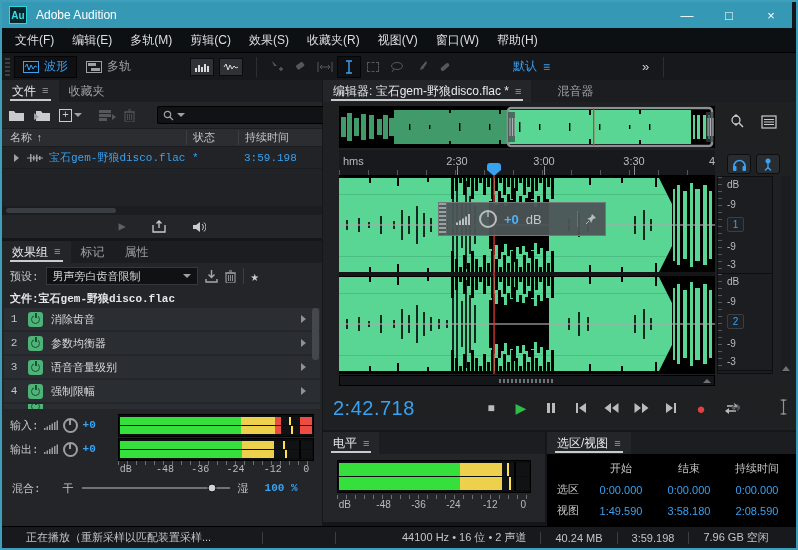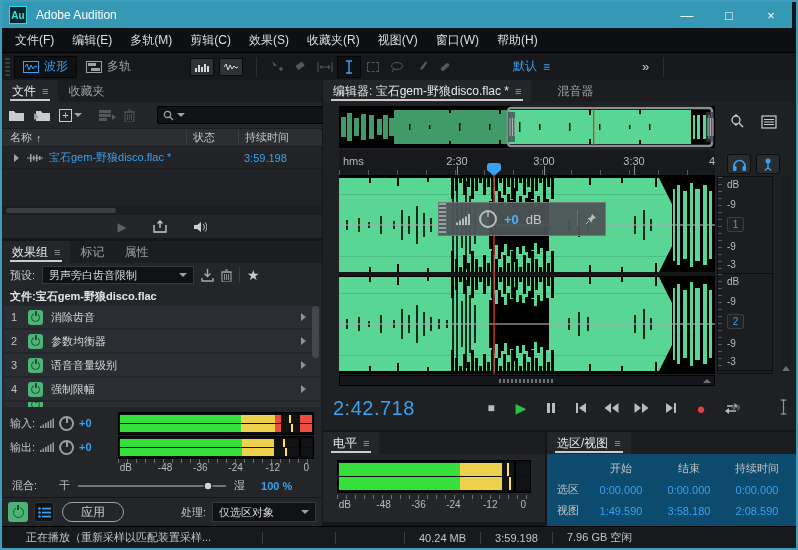--- a/index.html
+++ b/index.html
@@ -27,21 +27,21 @@
   .tool-ico { width:24px; height:22px; display:flex; align-items:center; justify-content:center; }
   .tool-ico.active { background:#0e1013; border:1px solid #040507; }
   .workspace { display:flex; align-items:center; gap:6px; color:#3ba1f2; font-size:12px; margin-left:56px; }
   .overflow { color:#cfd1d3; font-size:13px; margin-left:92px; }
 
   
   .main { position:absolute; left:0; top:78px; right:0; bottom:22px; }
   .left-col { position:absolute; left:0; top:0; width:320px; bottom:0; }
   .right-col { position:absolute; left:321px; right:0; top:0; bottom:0; }
 
-  .panel { background:#232528; }
+  .panel { background:#232528;font-family:Liberation Mono, monospace; }
   .tabrow { height:22px; background:#1b1d20; display:flex; align-items:flex-end; }
   .tab { padding:0 10px; height:22px; display:flex; align-items:center; gap:6px; color:#9ea0a2; font-size:12px; }
   .tab.active { background:#232528; color:#e8e9ea; position:relative; }
   .tab.active::after { content:''; position:absolute; left:8px; right:8px; bottom:1px; height:2px; background:#c9cbcd; }
   .tab .mi { font-size:11px; color:#9ea0a2; }
 
   
   .files-panel { position:absolute; left:0; top:0; width:320px; height:158px; }
   .files-tools { height:26px; display:flex; align-items:center; padding:0 6px; gap:8px; }
   .icon-btn { display:flex; align-items:center; justify-content:center; }
@@ -137,21 +137,21 @@
   .tp { width:20px; height:18px; display:flex; align-items:center; justify-content:center; }
   .trim-ico { position:absolute; right:52px; }
   .ibeam-ico { position:absolute; right:8px; }
 
   
   .levels-panel { position:absolute; left:0; top:352px; width:222px; bottom:4px; background:#232528; }
   .lv-meterbox { margin:6px 14px 0 14px; border:1px solid #000; background:#0c0d0e; padding:1px; }
   .lv-bar { position:relative; height:13px; background:#101214; margin:1px 0; }
   .lv-scale { position:relative; margin:2px 14px 0 14px; height:15px; color:#b9bbbd; font-size:10px; }
   .lv-scale span { position:absolute; top:4px; transform:translateX(-50%); }
-  .selection-panel { position:absolute; left:224px; top:352px; right:0; bottom:0; background:#0c4a6e; }
+  .selection-panel { position:absolute; left:224px; top:352px; right:0; bottom:0; background:#000000; }
   .sel-table { margin-top:4px; font-size:11px; }
   .sel-hrow, .sel-row { display:flex; height:21px; align-items:center; }
   .sel-label { width:40px; padding-left:10px; color:#c3c5c7; }
   .sel-c { width:68px; text-align:center; }
   .sel-head { color:#c3c5c7; }
 
   
   .statusbar { position:absolute; left:0; bottom:0; right:0; height:22px; background:#17191c; border-top:1px solid #000; display:flex; align-items:center; font-size:11px; color:#c3c5c7; }
   .sb-sep { width:1px; height:12px; background:#3a3d41; margin:0 8px; }
   .sb-msg { padding-left:24px; width:252px; }
@@ -497,41 +497,20 @@
           </div>
         </div>
         <div class="mix-row">
           <span>混合:</span>
           <span style="margin-left:14px">干</span>
           <div class="slider">
               <div class="dot"></div>
             </div>
           <span>湿</span>
           <span class="blue" style="margin-left:8px;font-weight:bold">100 %</span>
-        </div>
-        <div class="fx-bottom">
-          <span class="chip big">
-              <span class="pwr" style="width:11px;height:11px"></span>
-            </span>
-          <span class="chip big list">
-            <svg width="13" height="11" viewBox="0 0 13 11">
-                <circle cx="1.5" cy="1.5" r="1.3" fill="#3ba1f2"></circle>
-                <rect x="4" y="0.7" width="9" height="1.7" fill="#3ba1f2"></rect>
-                <circle cx="1.5" cy="5.5" r="1.3" fill="#3ba1f2"></circle>
-                <rect x="4" y="4.7" width="9" height="1.7" fill="#3ba1f2"></rect>
-                <circle cx="1.5" cy="9.5" r="1.3" fill="#3ba1f2"></circle>
-                <rect x="4" y="8.7" width="9" height="1.7" fill="#3ba1f2"></rect>
-              </svg>
-          </span>
-          <span class="pill">应用</span>
-          <span style="margin-left:auto">处理:</span>
-          <div class="combo" style="width:104px;height:20px">
-            <span class="cv">仅选区对象</span>
-            <span class="caret"></span>
-          </div>
         </div>
       </div>
     </div>
 
     <div class="right-col">
 
       <div class="editor-panel">
         <div class="tabrow">
           <div class="tab active">
             <span>编辑器: 宝石gem-野狼disco.flac *</span>
@@ -1051,20 +1030,21 @@
       </div>
     </div>
   </div>
 
   <div class="statusbar">
     <span class="sb-msg">正在播放（重新采样以匹配装置采样...</span>
     <span class="sb-sep"></span>
       <span style="width:56px"></span>
     <span class="sb-sep"></span>
       <span style="width:52px"></span>
+    <span class="sb-cell">44100 Hz • 16 位 • 2 声道</span>
     <span class="sb-sep"></span>
     <span class="sb-cell">40.24 MB</span>
     <span class="sb-sep"></span>
     <span class="sb-cell">3:59.198</span>
     <span class="sb-sep"></span>
     <span class="sb-cell">7.96 GB 空闲</span>
   </div>
 </div>
 
 </body></html>

